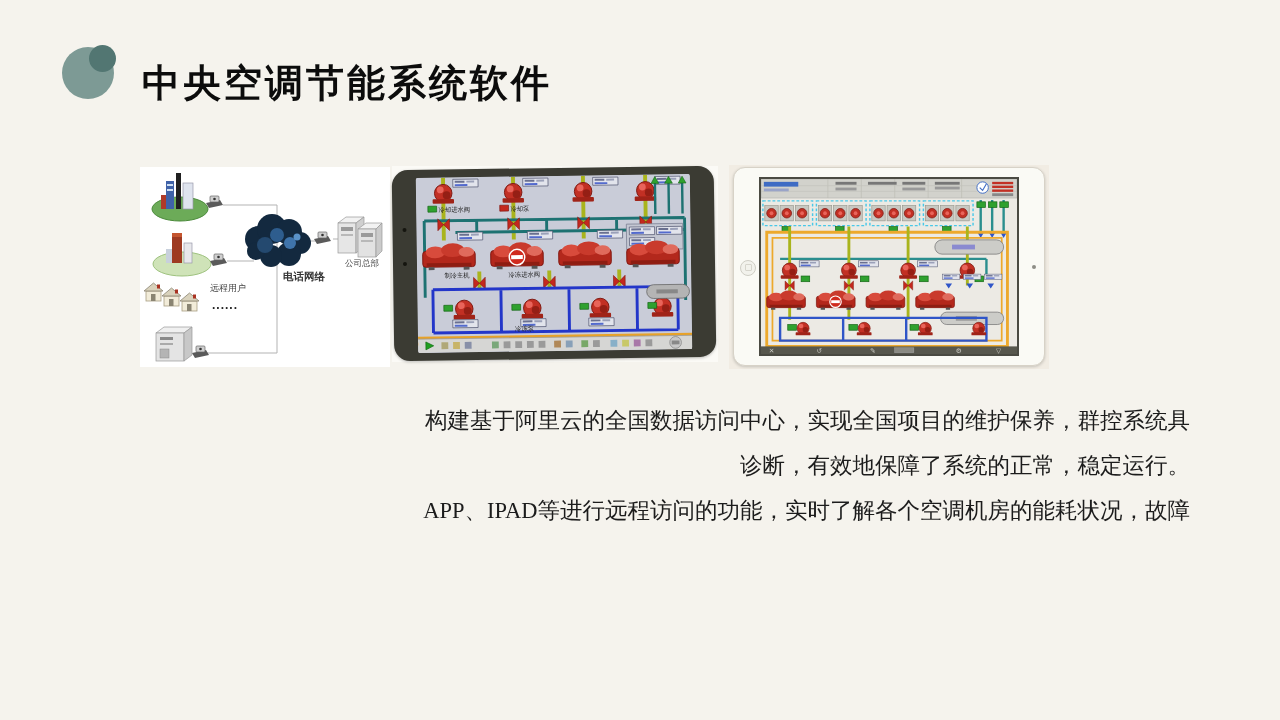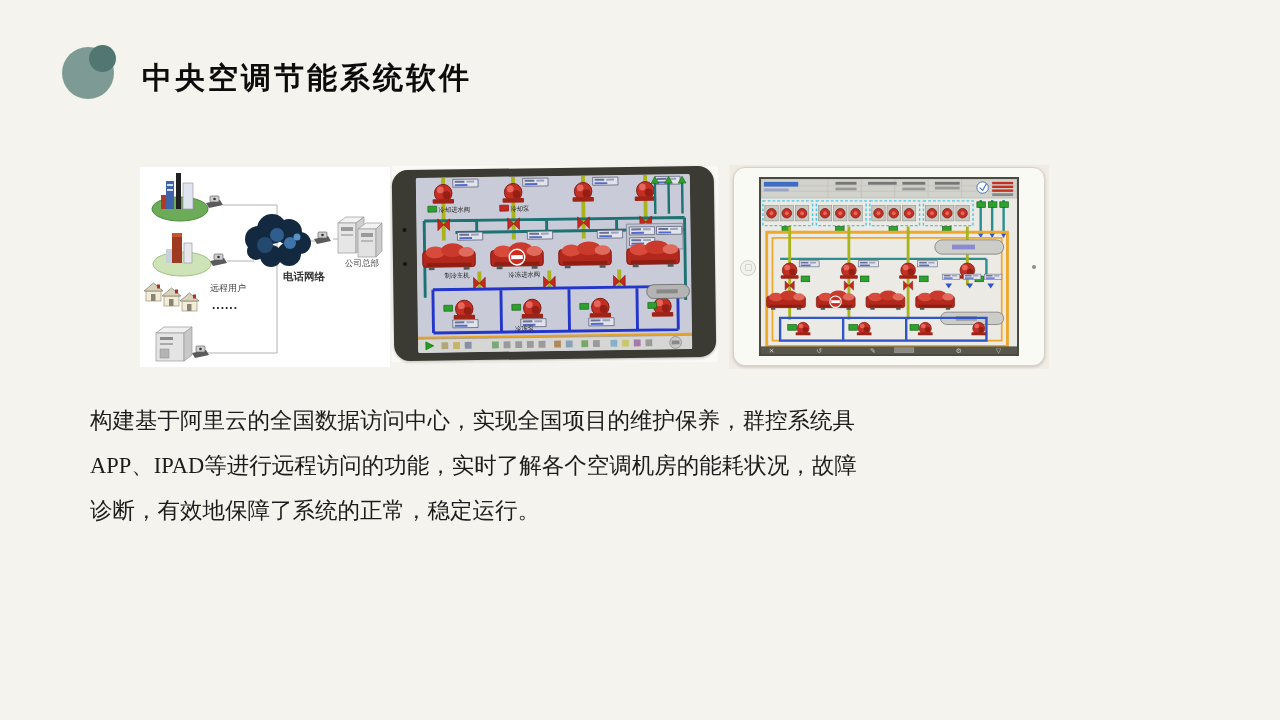--- a/index.html
+++ b/index.html
@@ -7,21 +7,21 @@
     width:1280px;height:720px;position:relative;overflow:hidden;
     background:#f5f3ed;
     font-family:"Liberation Sans",sans-serif;
   }
   .slide{position:absolute;inset:0;}
   
   .deco-circle-lg{position:absolute;left:62px;top:47px;width:52px;height:52px;border-radius:50%;background:#7d9a95;}
   .deco-circle-sm{position:absolute;left:89px;top:45px;width:27px;height:27px;border-radius:50%;background:#527672;}
   .slide-title{
     position:absolute;left:142px;top:58px;margin:0;
-    font-size:30px;font-weight:900;letter-spacing:3px;color:#0c0c0c;
+    font-size:38px;font-weight:900;letter-spacing:3px;color:#0c0c0c;
   }
   
   .img-block{position:absolute;}
   .diagram-block{left:140px;top:167px;width:250px;height:200px;background:#ffffff;}
   .diagram-block svg{display:block;width:100%;height:100%;}
   
   .phone-block{left:392px;top:166px;width:326px;height:196px;background:#fbfaf6;}
   .phone-body{
     position:absolute;left:1px;top:2px;right:3px;bottom:3px;
     background:#3b3b33;border-radius:16px;transform:rotate(-0.8deg);
@@ -50,21 +50,21 @@
     position:absolute;left:6px;top:50%;margin-top:-7px;width:14px;height:14px;border-radius:50%;
     background:#f2f2ec;border:1px solid #cfcec5;
   }
   .home-button::after{
     content:"";position:absolute;left:3.5px;top:3.5px;width:5px;height:5px;border:1px solid #d6d5cc;border-radius:1px;
   }
   .camera-dot{position:absolute;right:8px;top:50%;margin-top:-2px;width:4px;height:4px;border-radius:50%;background:#8d8d86;}
   
   .body-text{
     position:absolute;left:90px;right:90px;top:398px;
-    text-align:left;color:#1c1c1c;
+    text-align:right;color:#1c1c1c;
     font-family:"Liberation Serif",serif;
     font-size:22.5px;line-height:45px;
   }
   .body-text div{white-space:nowrap;}
   
   svg text{font-family:"Liberation Sans",sans-serif;}
 </style>
 </head>
 <body>
 
@@ -464,17 +464,17 @@
             <text x="204" y="182.5" font-size="7" fill="#c8c8c0">⚙</text>
             <text x="246" y="182.5" font-size="7" fill="#c8c8c0">▽</text>
           </g>
         </svg>
       </div>
     </div>
   </div>
 
   <div class="body-text">
     <div>构建基于阿里云的全国数据访问中心，实现全国项目的维护保养，群控系统具</div>
+    <div>诊断，有效地保障了系统的正常，稳定运行。</div>
     <div>APP、IPAD等进行远程访问的功能，实时了解各个空调机房的能耗状况，故障</div>
-    <div>诊断，有效地保障了系统的正常，稳定运行。</div>
   </div>
 
 </div>
 
 </body></html>

